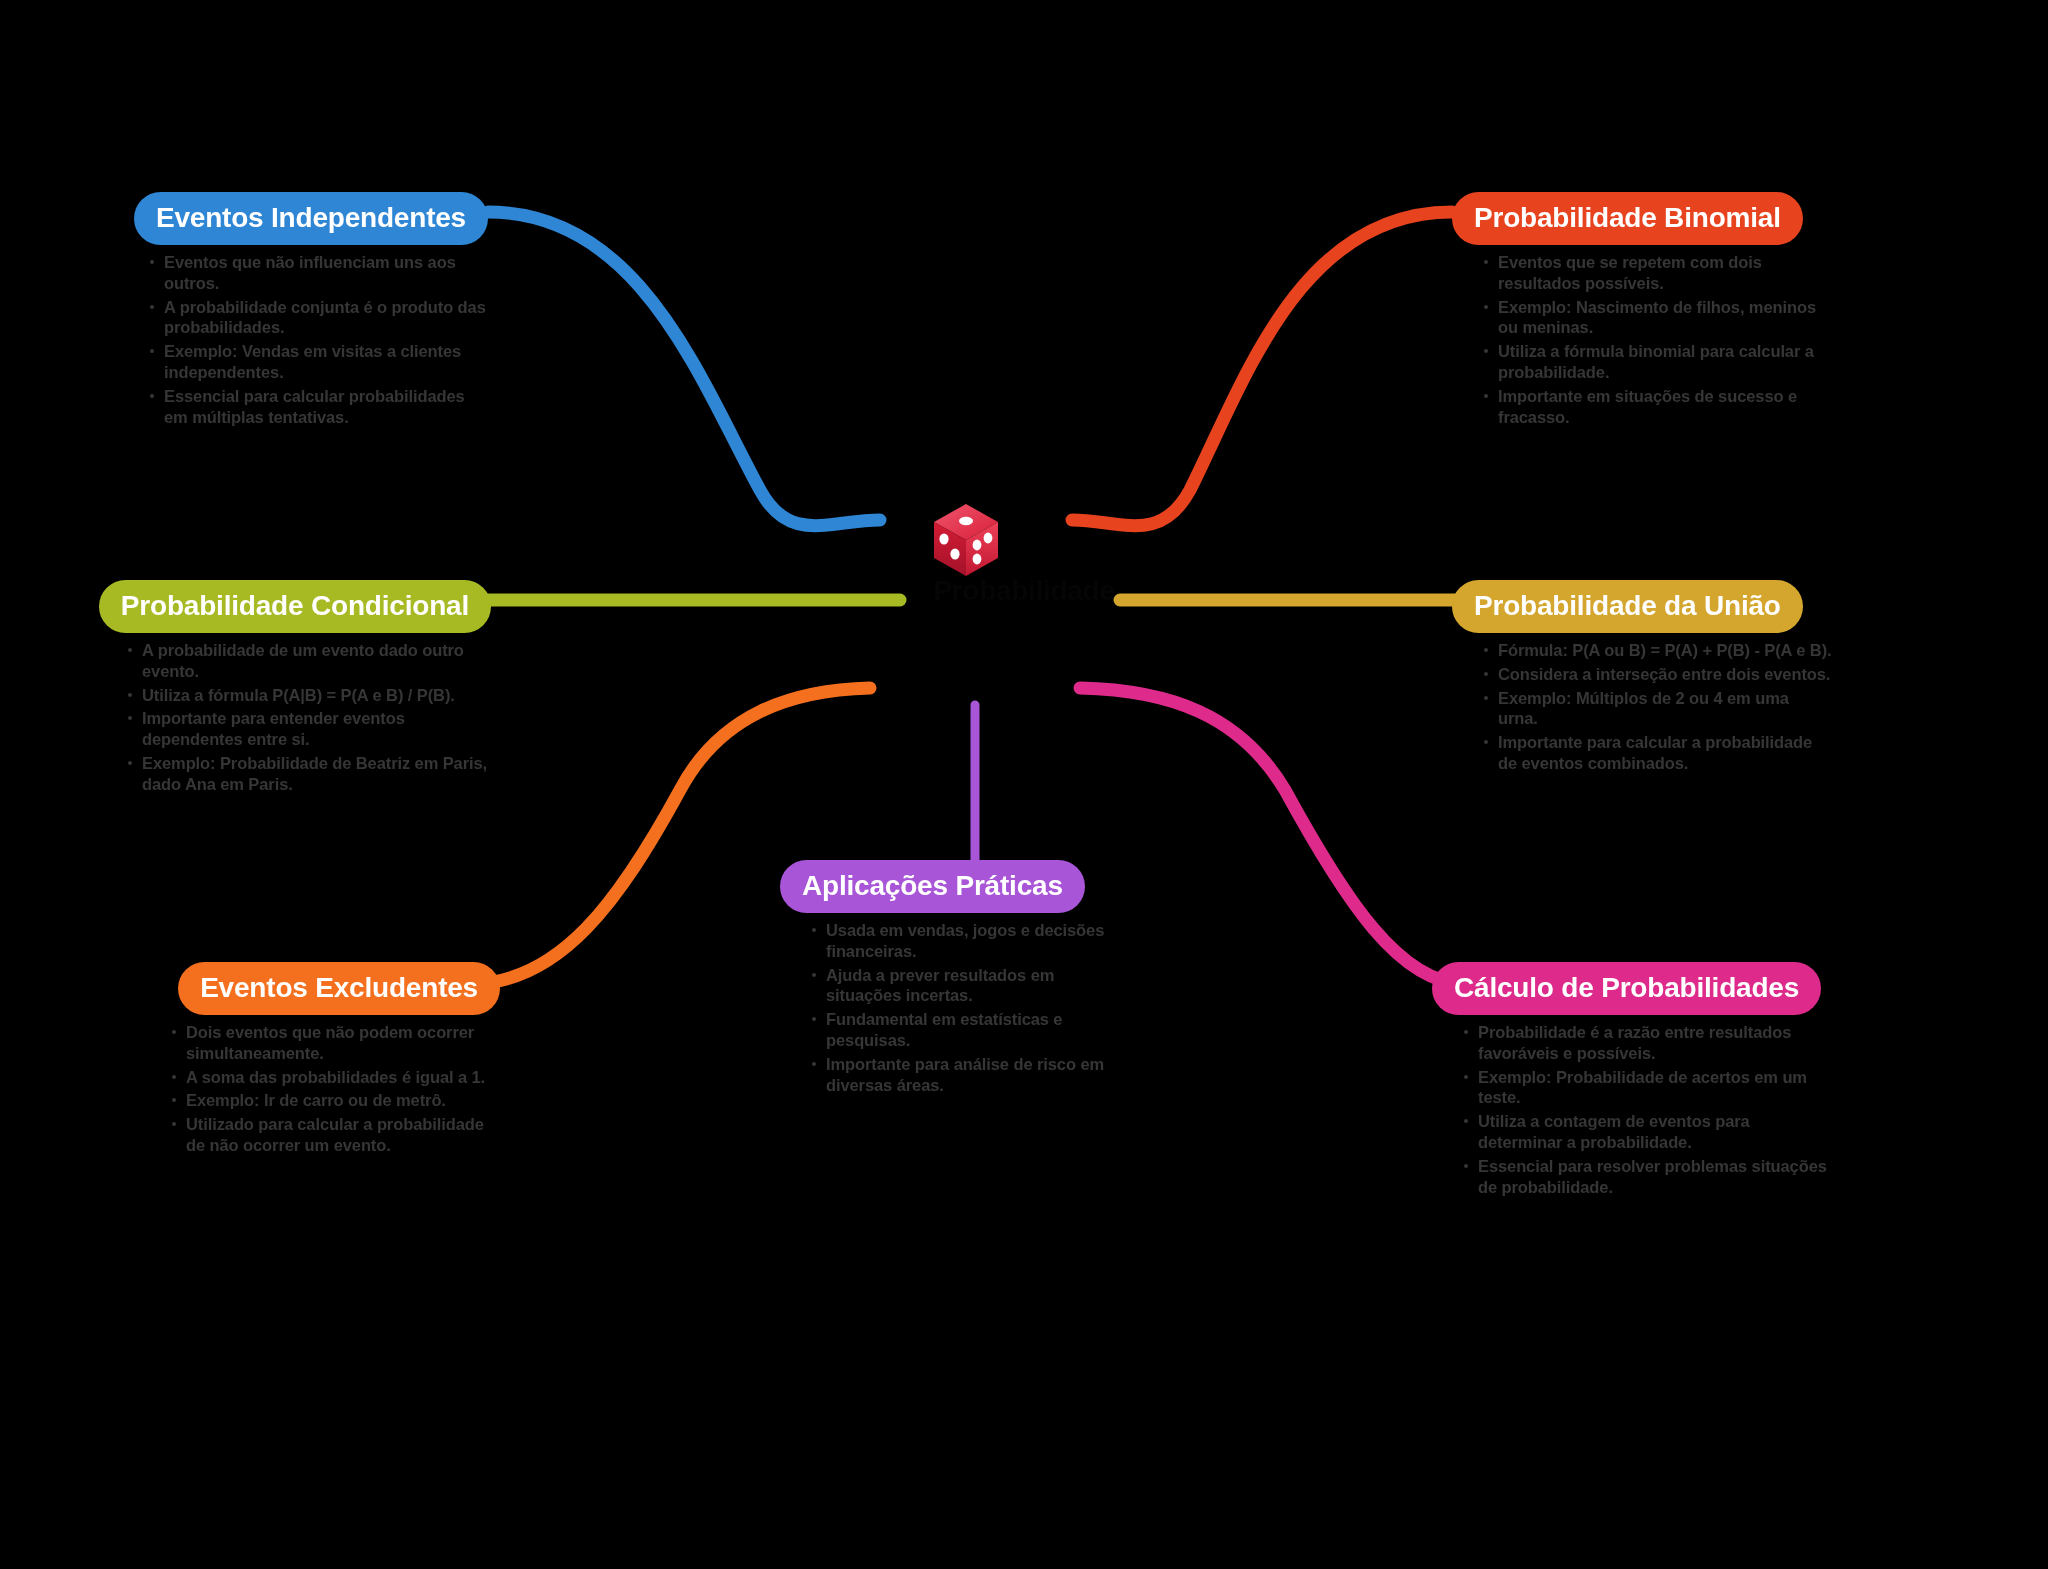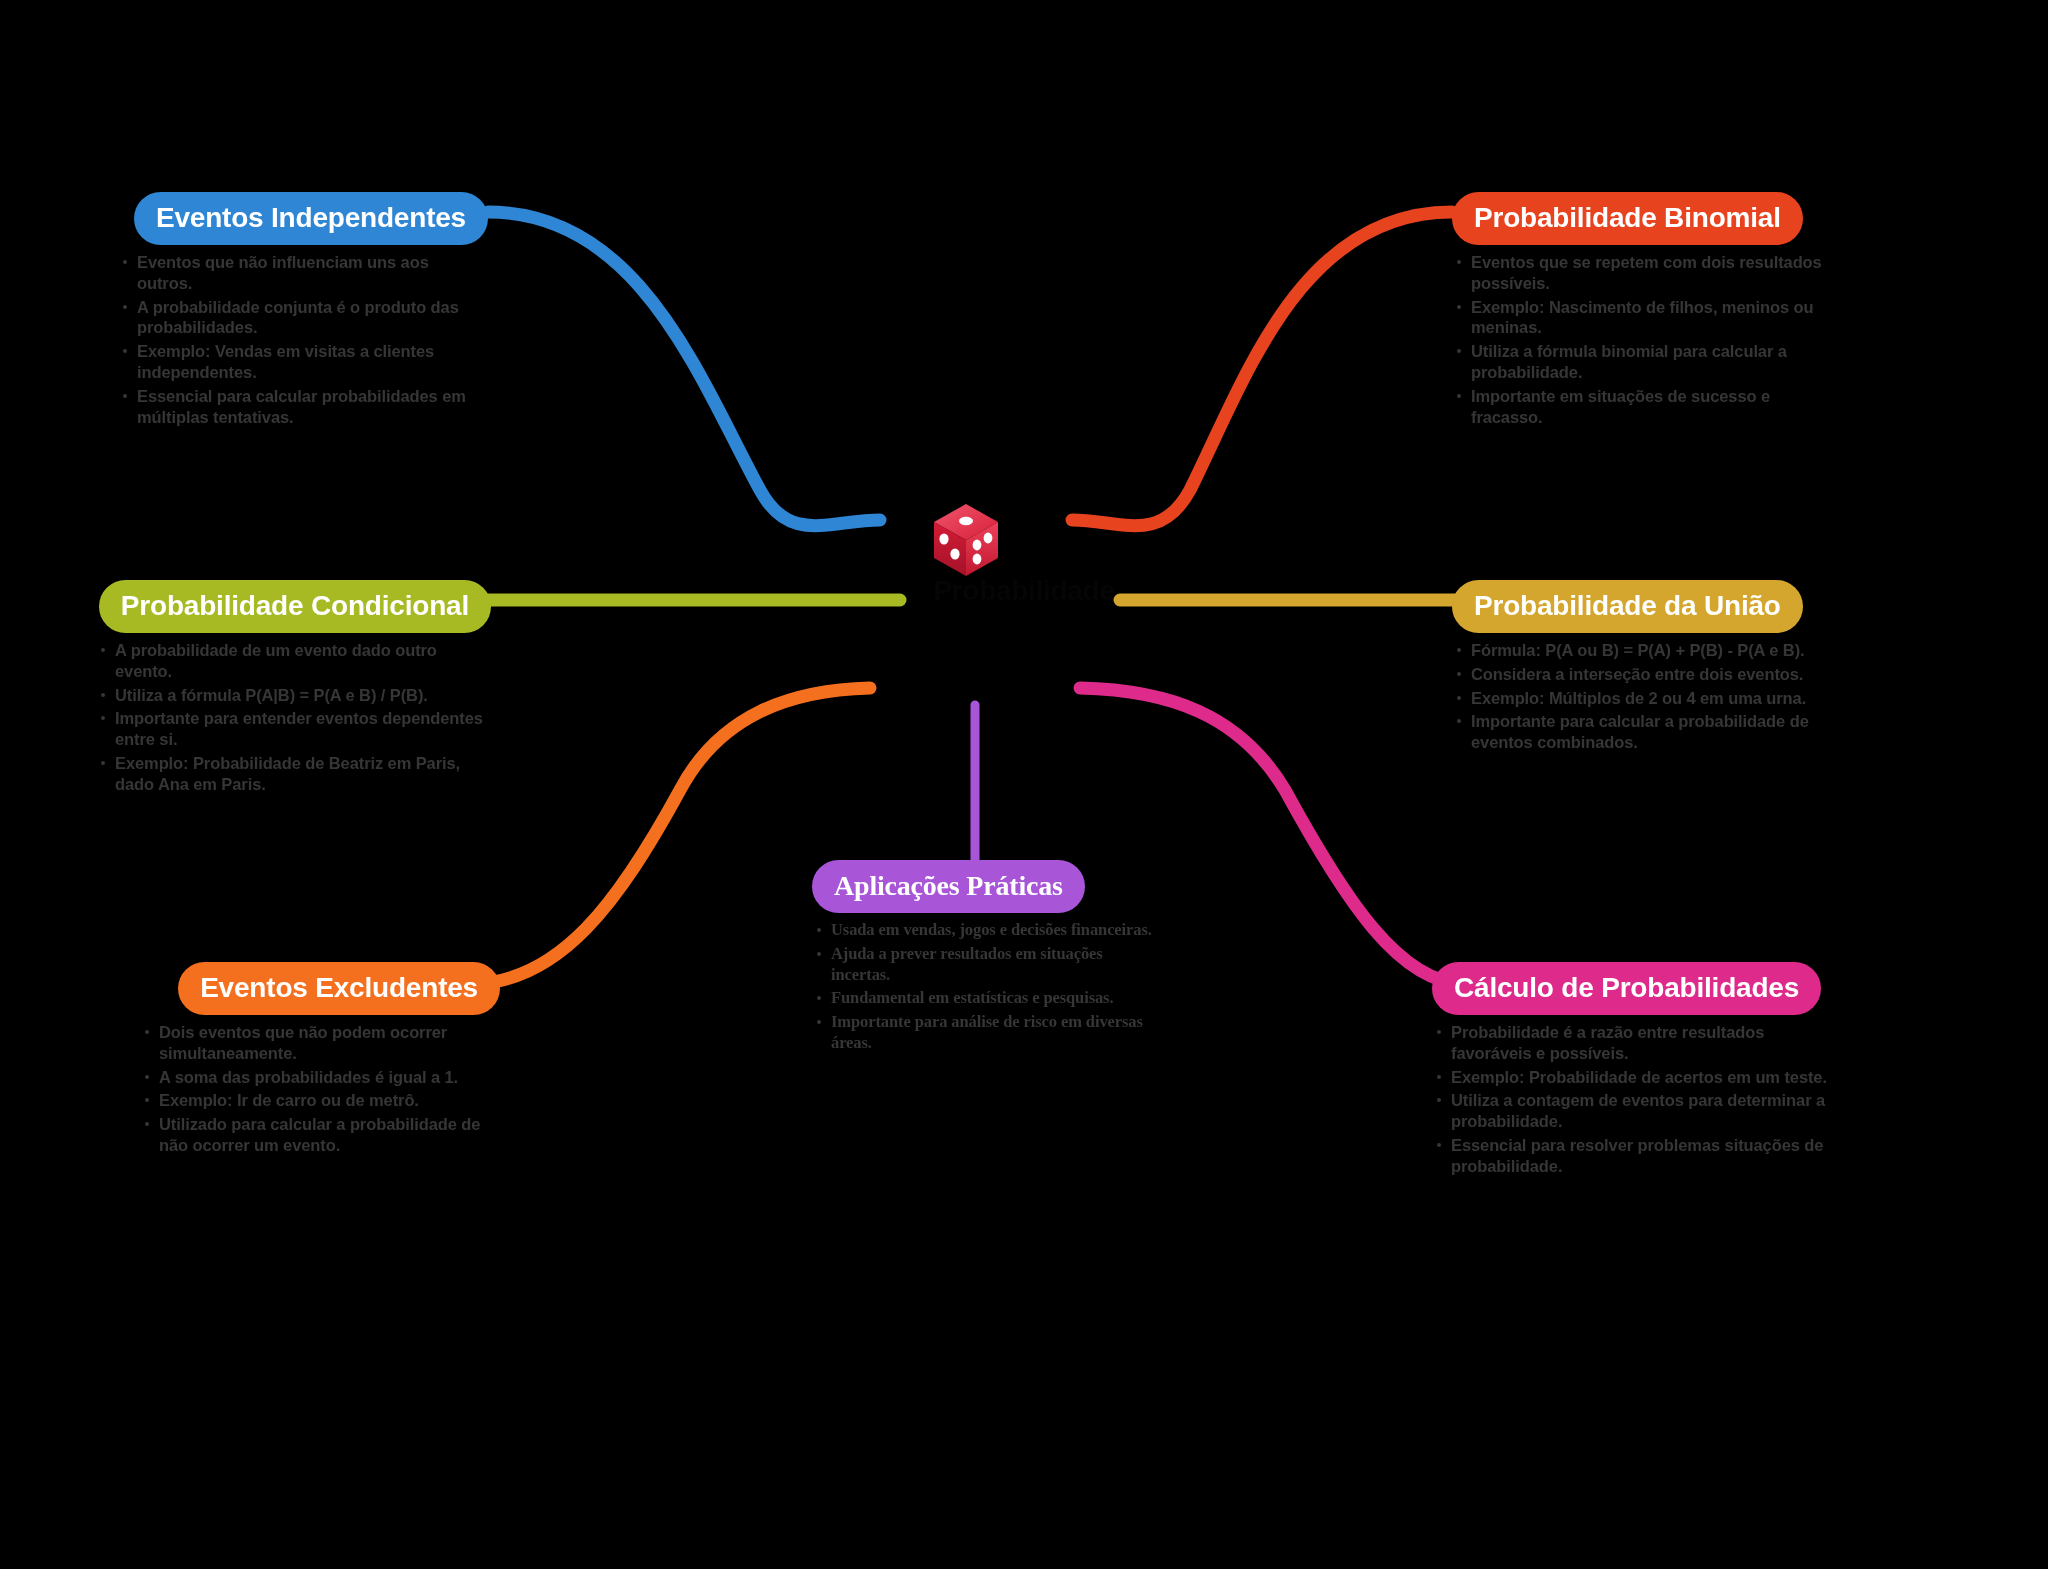--- a/index.html
+++ b/index.html
@@ -39,20 +39,21 @@
   }
   .branch.align-right { text-align:right; }
   .branch.align-right .pill { text-align:center; }
   .branch.align-left  { text-align:left; }
 
   ul.bullets {
     list-style:none;
     margin-top:7px;
     padding:0;
     text-align:left;
+    margin-left:27px;
   }
   ul.bullets li {
     position:relative;
     color:#363636;
     font-size:16.5px;
     font-weight:bold;
     line-height:1.26;
     padding-left:19px;
     margin-bottom:3px;
     letter-spacing:-0.1px;
@@ -87,21 +88,21 @@
     letter-spacing:-0.3px;
   }
 
   
   #b-independentes { left:118px;  top:192px;  width:370px; }
   #b-binomial      { left:1452px; top:192px;  width:380px; }
   #b-condicional   { left:96px;  top:580px;  width:395px; }
   #b-uniao         { left:1452px; top:580px;  width:380px; }
   #b-excludentes   { left:140px;  top:962px;  width:360px; }
   #b-calculo       { left:1432px; top:962px;  width:400px; }
-  #b-aplicacoes    { left:812px;  top:860px;  width:350px;font-family:Liberation Serif, serif; }
+  #b-aplicacoes    { left:780px;  top:860px;  width:350px; }
 </style>
 </head>
 <body>
 
 <div id="canvas">
 
   <svg id="links" viewBox="0 0 2048 1569" width="2048" height="1569">
 
     <path d="M 488 212 C 640 212, 700 380, 760 490 C 790 545, 830 520, 880 520" fill="none" stroke="#2E86D4" stroke-width="13" stroke-linecap="round"></path>
 

